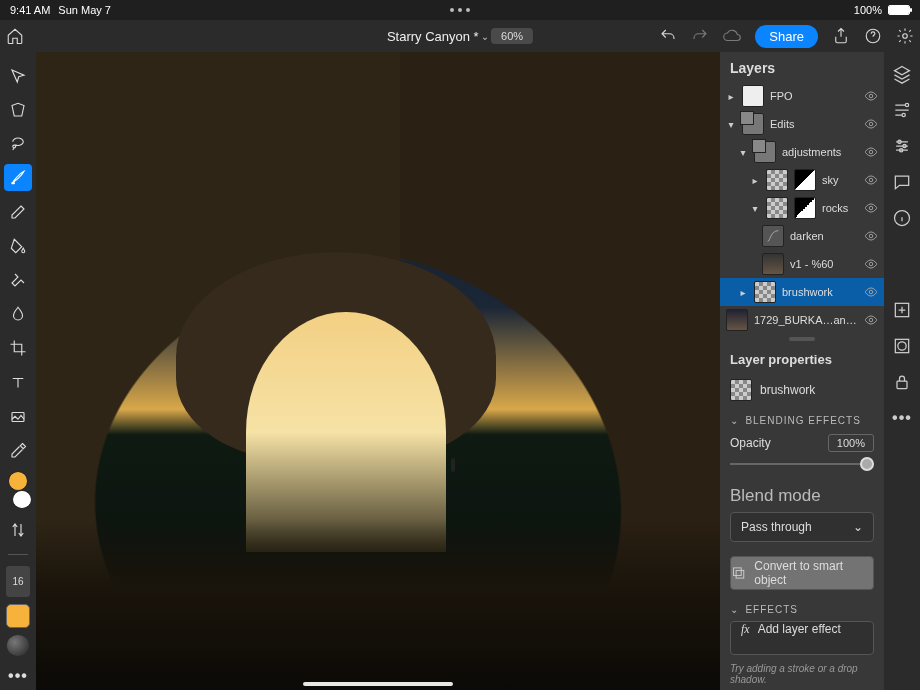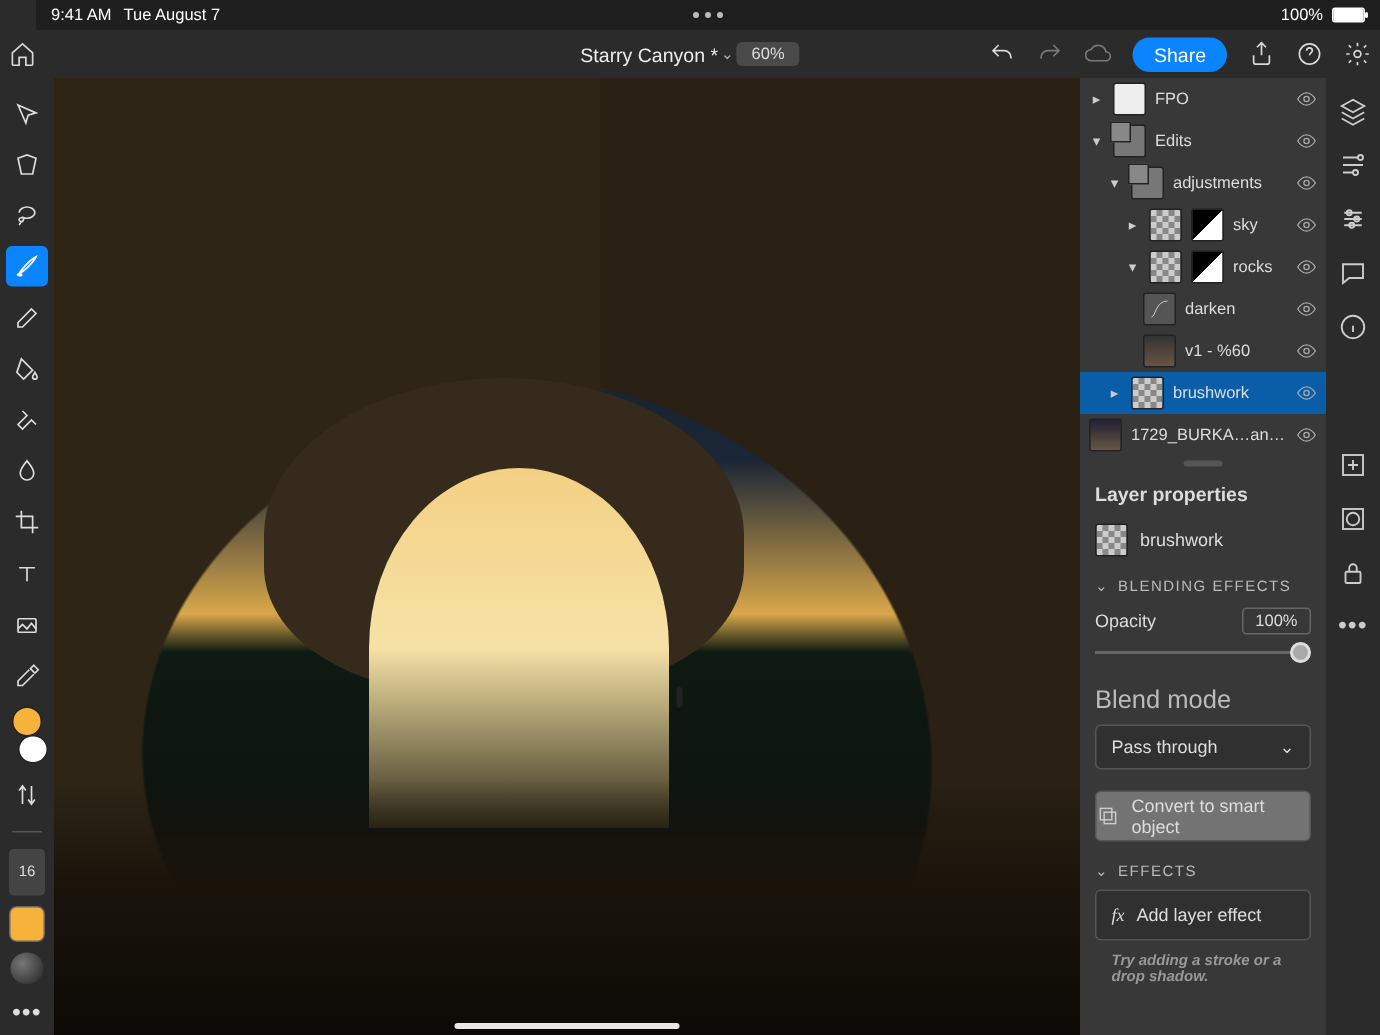--- a/index.html
+++ b/index.html
@@ -1,18 +1,18 @@
 <!DOCTYPE html>
 <html><head>
 <meta charset="utf-8">
 <style>
   * { box-sizing: border-box; margin: 0; padding: 0; font-family: -apple-system, "SF Pro", Helvetica, Arial, sans-serif; }
   body { width: 920px; height: 690px; overflow: hidden; background:#2b2b2b; color:#e6e6e6; }
   
-  .statusbar { position:absolute; top:0; left:0; right:0; height:20px; background:#1f1f1f; display:flex; align-items:center; justify-content:space-between; padding:0 10px; font-size:11px; color:#fff;margin-left:24px; }
+  .statusbar { position:absolute; top:0; left:0; right:0; height:20px; background:#1f1f1f; display:flex; align-items:center; justify-content:space-between; padding:0 10px; font-size:11px; color:#fff; }
   .statusbar .left { display:flex; gap:8px; align-items:center; }
   .statusbar .right { display:flex; gap:6px; align-items:center; }
   .more-dots { position:absolute; left:50%; transform:translateX(-50%); display:flex; gap:4px; }
   .more-dots span { width:4px; height:4px; border-radius:50%; background:#bbb; display:block; }
   .battery { width:22px; height:10px; border:1px solid #fff; border-radius:2px; position:relative; }
   .battery:after { content:""; position:absolute; right:-3px; top:2px; width:2px; height:4px; background:#fff; border-radius:1px;}
   .battery-fill { background:#fff; height:100%; width:100%; border-radius:1px;}
   
   .topbar { position:absolute; top:20px; left:0; right:0; height:32px; background:#2b2b2b; display:flex; align-items:center; padding:0 6px; }
   .doc-title { position:absolute; left:50%; transform:translateX(-50%); display:flex; align-items:center; gap:2px; font-size:13px; color:#eee;}
@@ -65,35 +65,35 @@
   .handle div { width:26px; height:4px; border-radius:2px; background:#555;}
   .prop-row { display:flex; align-items:center; gap:8px; padding:6px 10px;}
   .prop-header { display:flex; align-items:center; gap:6px; padding:8px 10px 2px; font-size:10px; letter-spacing:1px; color:#bbb;}
   .opacity-row { display:flex; justify-content:space-between; align-items:center; padding:6px 10px 0;}
   .opacity-val { border:1px solid #666; border-radius:3px; padding:2px 8px; font-size:11px;}
   .slider { position:relative; height:20px; margin:2px 10px 6px;}
   .slider .track{ position:absolute; top:9px; left:0; right:0; height:2px; background:#666;}
   .slider .dot{ position:absolute; right:0; top:3px; width:14px; height:14px; border-radius:50%; background:#aaa; border:2px solid #ddd;}
   .blend-select{ margin:4px 10px; height:30px; background:#303030; border:1px solid #555; border-radius:4px; display:flex; align-items:center; justify-content:space-between; padding:0 10px; font-size:12px;}
   .convert-btn{ margin:10px 10px 6px; height:34px; background:#737373; border:1px solid #555; border-radius:4px; display:flex; align-items:center; justify-content:center; gap:8px; font-size:12px;}
-  .effect-btn{ margin:4px 10px; height:34px; background:#303030; border:1px solid #555; border-radius:4px; display:flex; align-items:center; gap:8px; padding:0 10px; font-size:12px;}
-  .hint { padding:4px 21px; font-size:10px; font-style:italic; color:#999;font-weight:bold;}
+  .effect-btn{ margin:4px 10px; height:34px; background:#303030; border:1px solid #555; border-radius:4px; display:flex; align-items:flex-start; gap:8px; padding:0 10px; font-size:12px;}
+  .hint { padding:4px 10px; font-size:10px; font-style:italic; color:#999;}
   .label-sm{ padding:6px 10px 2px; font-size:17px; color:#bbb;}
   
   .right-strip { position:absolute; top:52px; right:0; bottom:0; width:36px; background:#2b2b2b; display:flex; flex-direction:column; align-items:center; gap:16px; padding-top:12px;}
   .right-strip .ricon{ width:20px; height:20px; color:#ccc;}
   .right-strip .ricon svg{ width:20px; height:20px; stroke:#ccc; fill:none; stroke-width:1.5;}
 </style>
 </head>
 <body>
 
 <div class="statusbar">
   <div class="left">
     <span>9:41 AM</span>
-    <span>Tue August 7</span>
+    <span>Sun May 7</span>
   </div>
   <div class="more-dots">
       <span></span>
       <span></span>
       <span></span>
     </div>
   <div class="right">
     <span>
       <svg viewBox="0 0 24 24">
           <path d="M3 9c5-5 13-5 18 0M6 12c3.5-3.5 8.5-3.5 12 0M9 15c1.8-1.8 4.2-1.8 6 0M12 18h0"></path>
@@ -235,20 +235,21 @@
   <div class="arch1"></div>
   <div class="arch2"></div>
   <div class="double-arch-top"></div>
   <div class="double-arch-cut"></div>
   <div class="person"></div>
   <div class="fg"></div>
   <div class="home-indicator"></div>
 </div>
 
 <div class="right-pane">
+  <div class="section-title">Layers</div>
 
   <div class="layer-row">
     <span class="disclose">▸</span>
     <div class="thumb" style="background:#eee"></div>
     <span class="layer-label">FPO</span>
     <span class="eye"><svg viewBox="0 0 24 24">
           <path d="M2 12s4-7 10-7 10 7 10 7-4 7-10 7S2 12 2 12z"></path>
           <circle cx="12" cy="12" r="3"></circle>
         </svg></span>
   </div>

